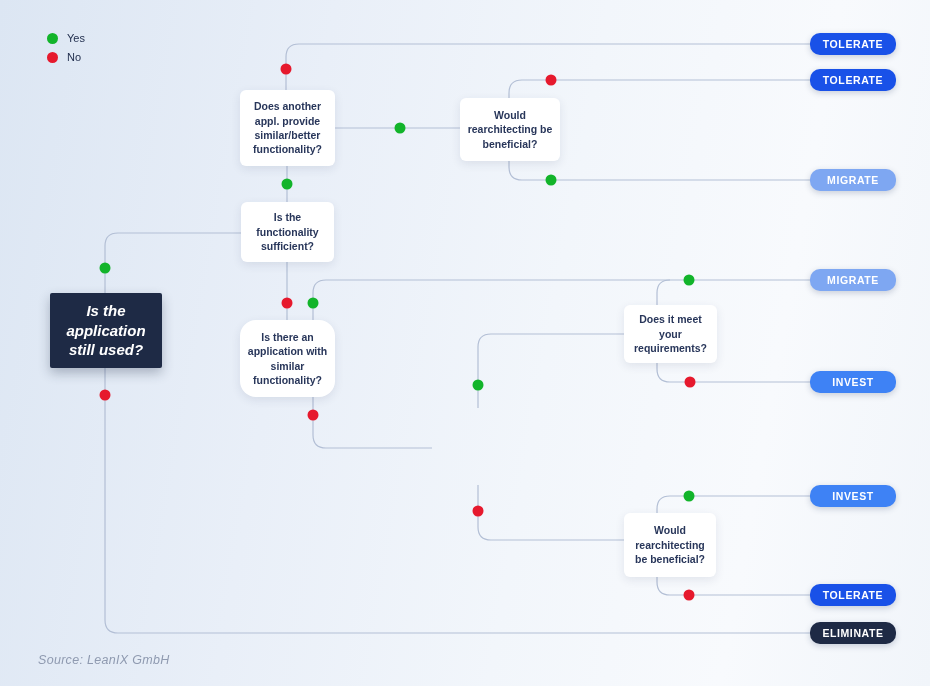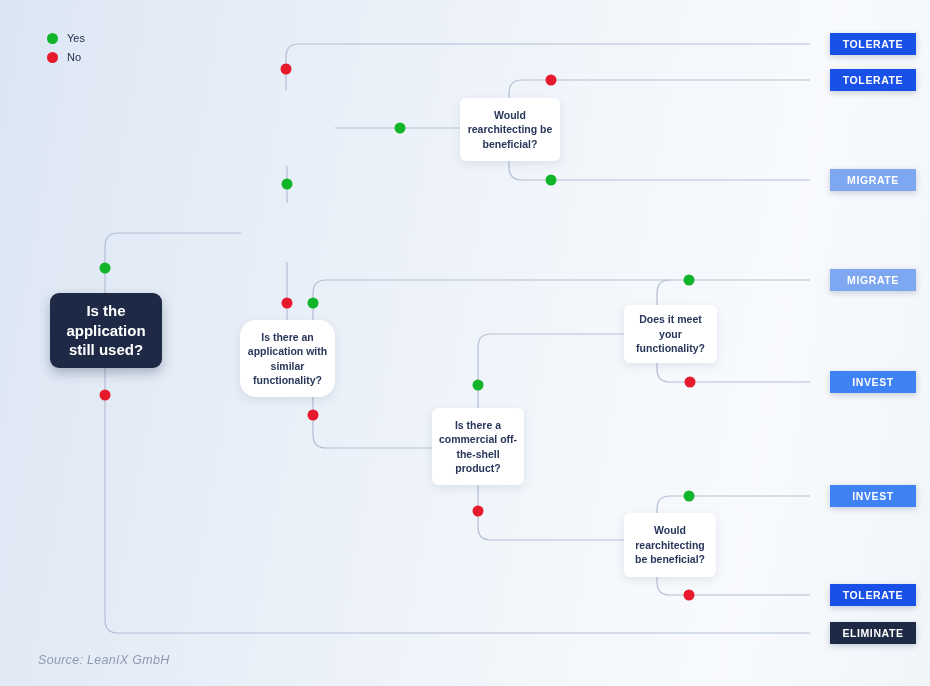--- a/index.html
+++ b/index.html
@@ -22,35 +22,34 @@
     position:absolute;z-index:2;
     background:#ffffff;border-radius:6px;
     box-shadow:0 3px 10px rgba(36,52,92,0.10);
     display:flex;align-items:center;justify-content:center;
     text-align:center;
     font-size:10.5px;font-weight:bold;color:#28365a;
     line-height:1.38;padding:2px 4px;box-sizing:border-box;
   }
   .rootbox{
     position:absolute;z-index:2;
-    background:#1e2a45;border-radius:9px;
+    background:#1e2a45;border-radius:2px;
     box-shadow:0 5px 12px rgba(30,42,69,0.30);
     display:flex;align-items:center;justify-content:center;
     text-align:center;
     font-size:15px;font-weight:bold;color:#ffffff;
-    line-height:1.3;padding:4px 8px;box-sizing:border-box;
+    line-height:1.3;padding:4px 8px;box-sizing:border-box;font-style:italic;
   }
   .chip{
     position:absolute;z-index:2;
-    width:86px;height:22px;border-radius:0;
+    width:86px;height:22px;border-radius:10px;
     display:flex;align-items:center;justify-content:center;
     font-size:10.5px;font-weight:bold;color:#ffffff;
     letter-spacing:0.6px;
     box-shadow:0 2px 6px rgba(30,50,90,0.22);
-    margin-left:20px;
   }
   .chip-tolerate{background:#1951e8;}
   .chip-migrate{background:#7ea7f2;}
   .chip-invest{background:#3e82f5;text-align:right;}
   .chip-eliminate{background:#1e2a45;text-align:right;}
 
   .legend{
     position:absolute;left:47px;top:32px;z-index:2;
     display:flex;flex-direction:column;gap:7px;
   }
@@ -115,29 +114,30 @@
       <span class="legend-label">Yes</span>
     </div>
     <div class="legend-row">
       <span class="ldot ldot-no"></span>
       <span class="legend-label">No</span>
     </div>
   </div>
 
   <div class="rootbox" style="left:50px;top:293px;width:112px;height:75px;">Is the application still used?</div>
 
+  <div class="qbox" style="left:240px;top:90px;width:95px;height:76px;">Does another appl. provide similar/better functionality?</div>
 
   <div class="qbox" style="left:460px;top:98px;width:100px;height:63px;">Would rearchitecting be beneficial?</div>
 
+  <div class="qbox" style="left:241px;top:202px;width:93px;height:60px;">Is the functionality sufficient?</div>
 
   <div class="qbox" style="left:240px;top:320px;width:95px;height:77px;border-radius:16px;">Is there an application with similar functionality?</div>
 
-  <div class="qbox" style="left:624px;top:305px;width:93px;height:58px;">Does it meet your functionality?</div>
+  <div class="qbox" style="left:624px;top:305px;width:93px;height:58px;">Does it meet your requirements?</div>
 
-  <div class="qbox" style="left:432px;top:408px;width:92px;height:77px;">Is there a commercial off-the-shell product?</div>
 
   <div class="qbox" style="left:624px;top:513px;width:92px;height:64px;">Would rearchitecting be beneficial?</div>
 
   <div class="chip chip-tolerate" style="left:810px;top:33px;">TOLERATE</div>
 
   <div class="chip chip-tolerate" style="left:810px;top:69px;">TOLERATE</div>
 
   <div class="chip chip-migrate" style="left:810px;top:169px;">MIGRATE</div>
 
   <div class="chip chip-migrate" style="left:810px;top:269px;">MIGRATE</div>

